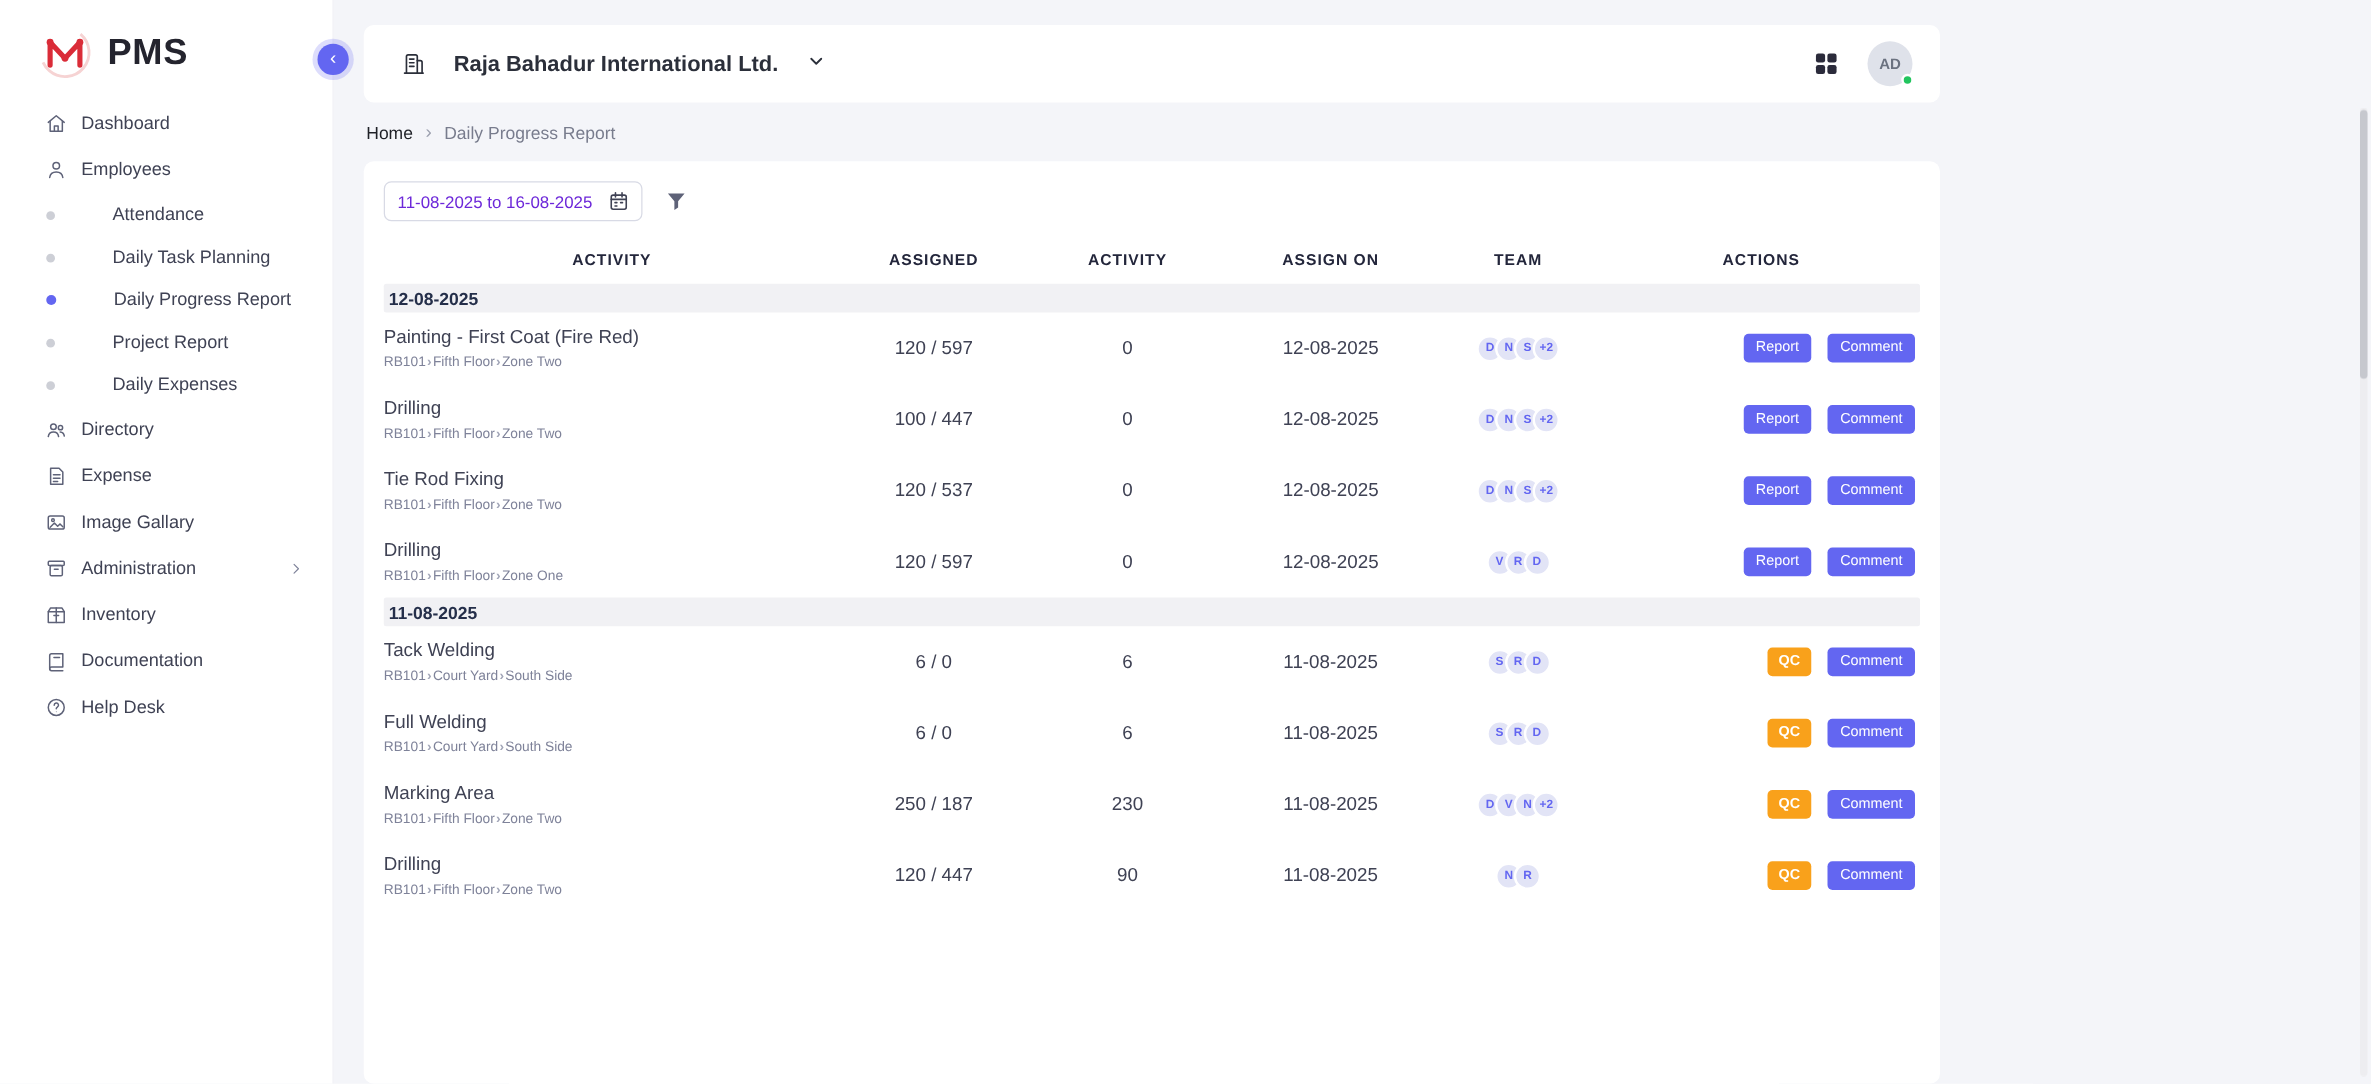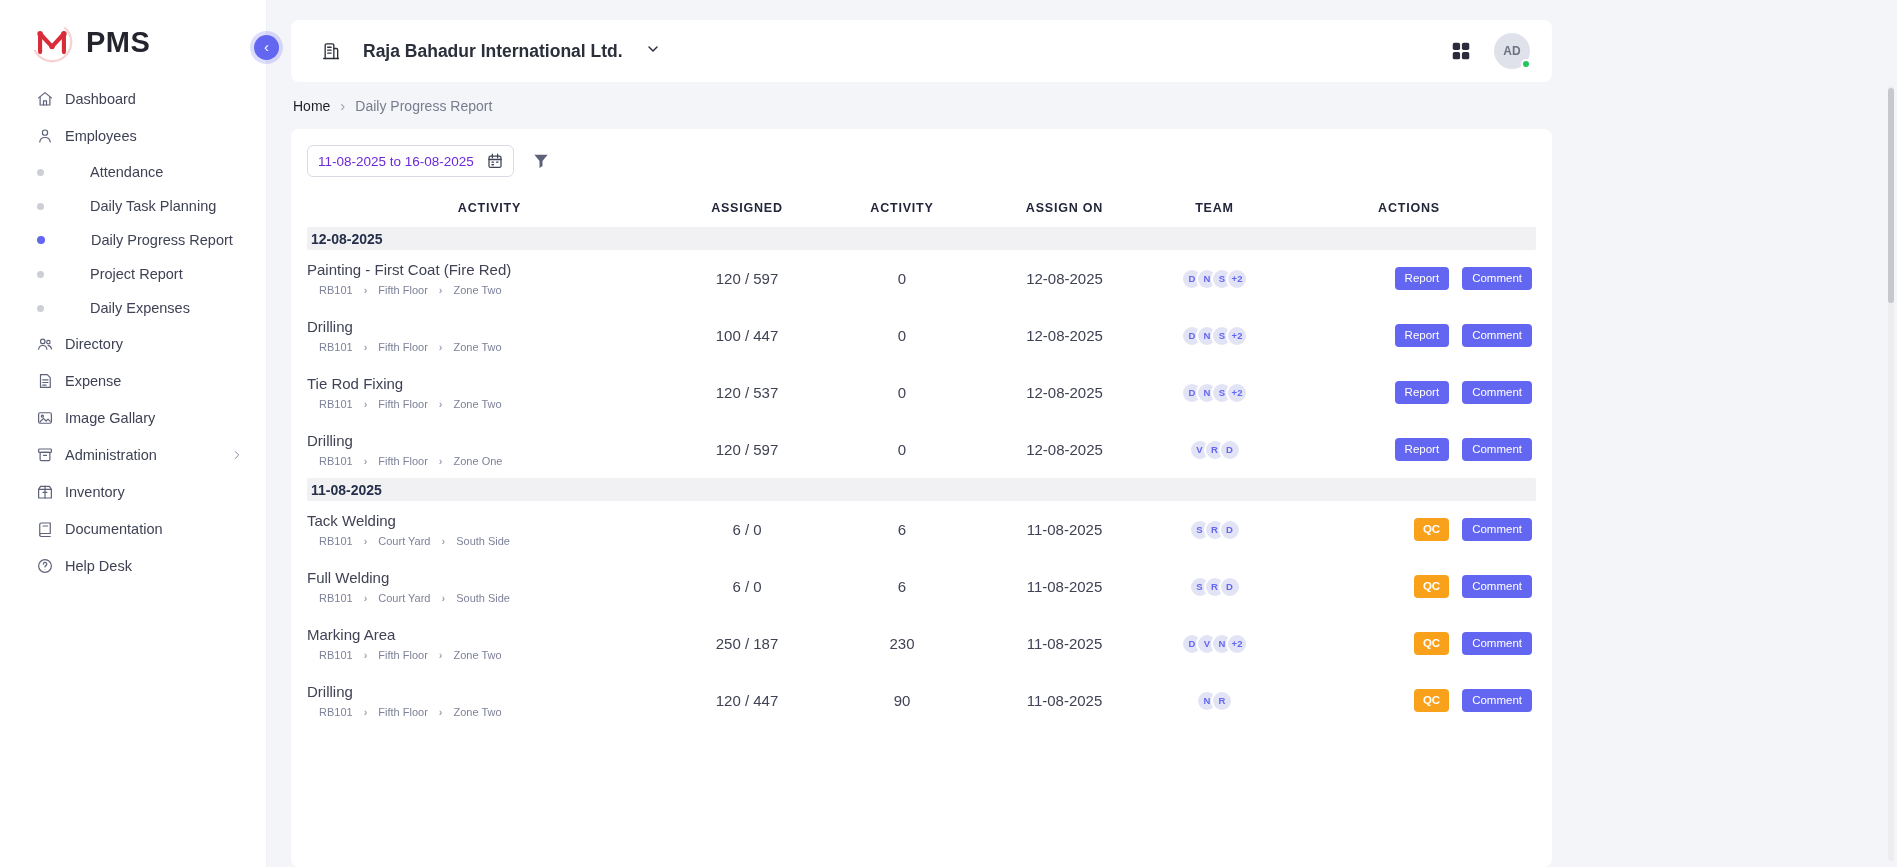--- a/index.html
+++ b/index.html
@@ -67,21 +67,21 @@
   .filter-btn svg{width:100%;height:100%;}
 
   
   .thead,.row{display:grid;grid-template-columns:365px 150px 160px 165px 135px 1fr;align-items:center;}
   .thead{height:38px;}
   .th{text-align:center;font-size:12.5px;font-weight:700;letter-spacing:.8px;color:var(--dark);}
   .group-row{background:#F1F1F4;height:23px;display:flex;align-items:center;padding:0 8px 0 4px;font-size:14px;font-weight:700;color:#252F4A;border-radius:2px;}
   .row{height:57px;}
   .activity-cell{padding-right:10px;}
   .act-name{font-size:15px;color:var(--text);}
-  .act-path{margin-top:6px;font-size:11px;color:var(--muted);display:flex;align-items:center;gap:11px;margin-left:12px;}
+  .act-path{margin-top:6px;font-size:11px;color:var(--muted);display:flex;align-items:center;gap:1px;}
   .path-sep{color:#A1A5B7;font-size:11px;font-weight:700;}
   .cell{text-align:center;font-size:15px;color:var(--text);}
   .team-cell{display:flex;align-items:center;justify-content:center;}
   .chip{width:22px;height:22px;border-radius:50%;background:#E2E4F6;color:var(--accent);font-size:9.5px;font-weight:700;display:flex;align-items:center;justify-content:center;border:2px solid #fff;margin-left:-7px;flex:none;}
   .chip:first-child{margin-left:0;}
   .actions-cell{display:flex;justify-content:flex-end;gap:13px;padding-right:4px;}
   .btn{border:none;color:#fff;font-family:inherit;font-size:11.5px;font-weight:500;padding:5px 10px;border-radius:4px;cursor:pointer;line-height:1.1;text-align:right;}
   .btn-report,.btn-comment{background:var(--accent);}
   .btn-qc{background:var(--qc);font-weight:700;padding:5px 9px;}
 

